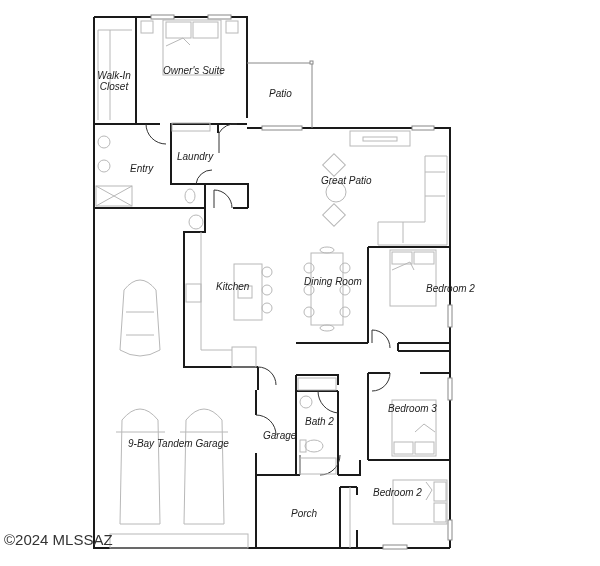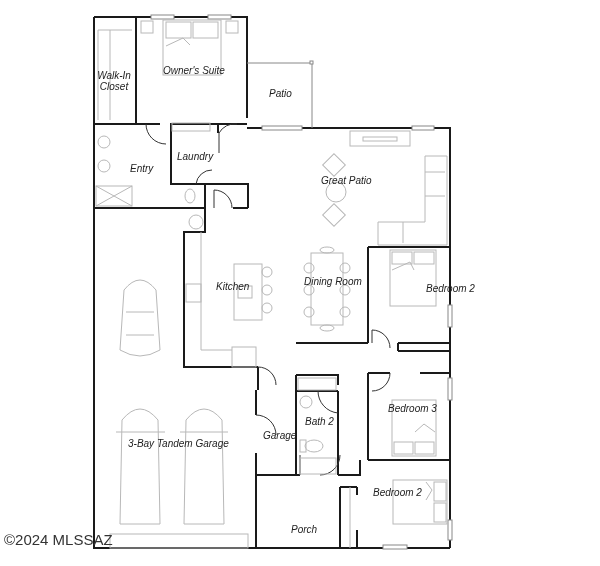--- a/index.html
+++ b/index.html
@@ -197,17 +197,17 @@
 <div class="lbl" style="left:269px; top:88px;">Patio</div>
 <div class="lbl" style="left:130px; top:163px;">Entry</div>
 <div class="lbl" style="left:177px; top:151px;text-align:center;">Laundry</div>
 <div class="lbl" style="left:321px; top:175px;">Great Patio</div>
 <div class="lbl" style="left:216px; top:281px;">Kitchen</div>
 <div class="lbl" style="left:304px; top:276px;">Dining Room</div>
 <div class="lbl" style="left:390px; top:283px;margin-left:36px;">Bedroom 2</div>
 <div class="lbl" style="left:388px; top:403px;">Bedroom 3</div>
 <div class="lbl" style="left:305px; top:416px;">Bath 2</div>
 <div class="lbl" style="left:263px; top:430px;">Garage</div>
-<div class="lbl" style="left:128px; top:438px;">3-Bay Tandem Garage</div>
+<div class="lbl" style="left:128px; top:438px;">9-Bay Tandem Garage</div>
 <div class="lbl" style="left:373px; top:487px;">Bedroom 2</div>
-<div class="lbl" style="left:285px; top:524px;padding-left:6px;">Porch</div>
+<div class="lbl" style="left:285px; top:508px;padding-left:6px;">Porch</div>
 
 <div class="wm">©2024 MLSSAZ</div>
 
 </body></html>

